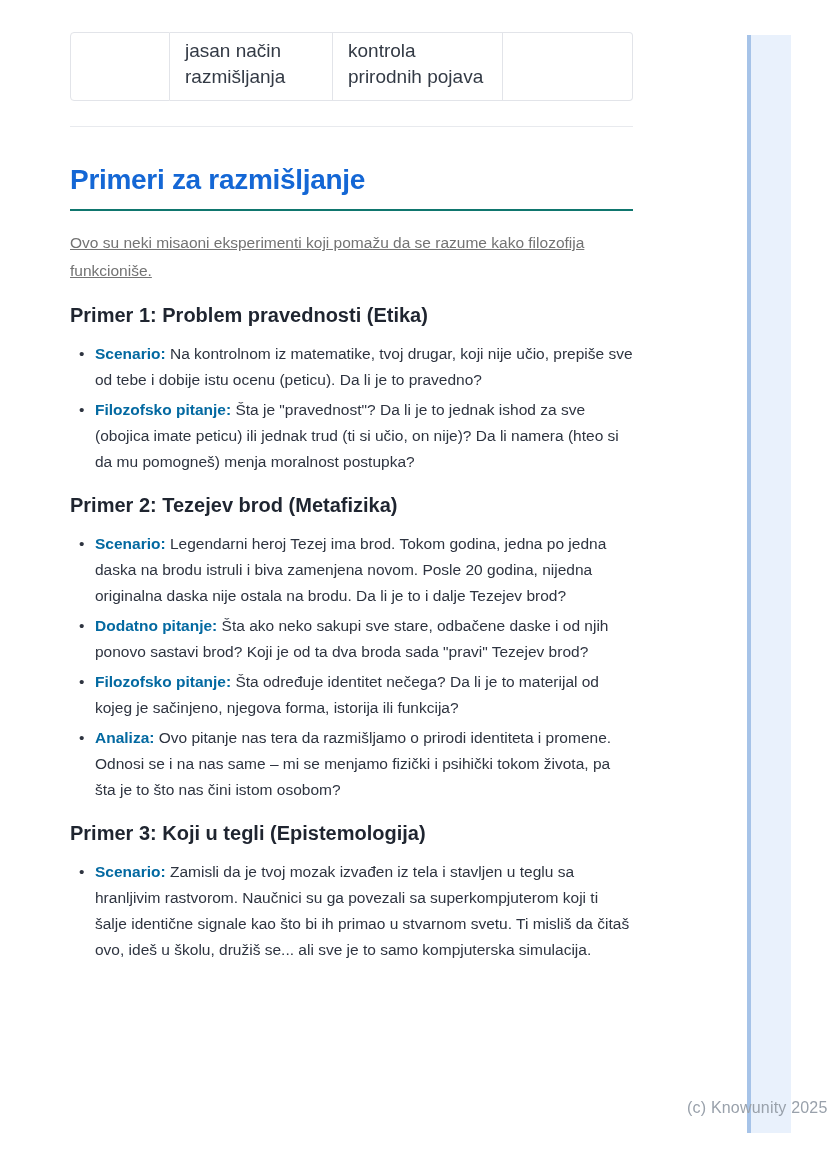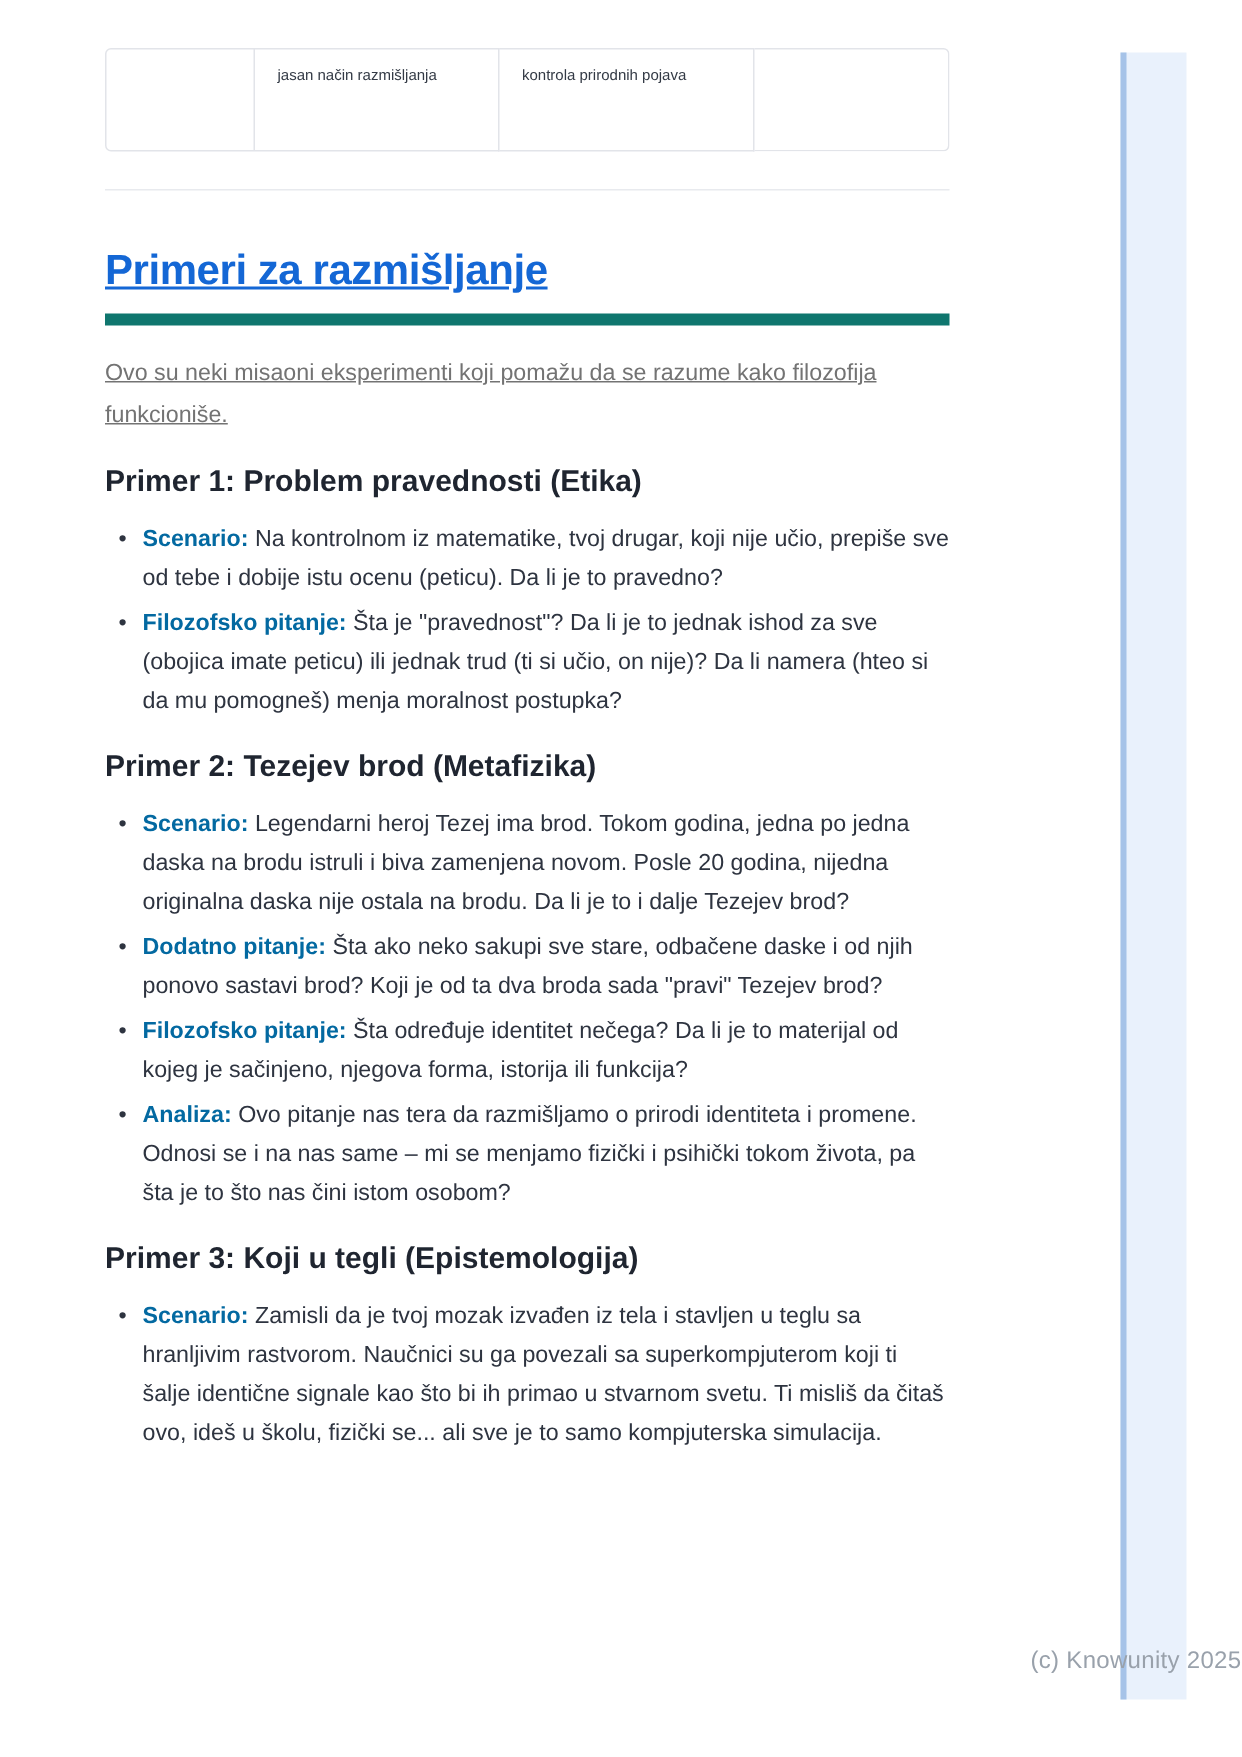--- a/index.html
+++ b/index.html
@@ -23,21 +23,21 @@
     display: flex;
     margin-top: 32px;
     height: 69px;
     box-sizing: border-box;
   }
   .tbl .cell {
     box-sizing: border-box;
     border: 1px solid #e2e4e9;
     border-left: none;
     padding: 5px 15px 0 15px;
-    font-size: 10px;
+    font-size: 19px;
     line-height: 26px;
     color: #333a45;
   }
   .tbl .cell:first-child { border-left: 1px solid #e2e4e9; border-radius: 4px 0 0 4px; }
   .tbl .cell:last-child { border-radius: 0 4px 4px 0; }
   .c0 { width: 100px; }
   .c1 { width: 163px; }
   .c2 { width: 170px; }
   .c3 { width: 130px; }
 
@@ -48,22 +48,21 @@
   }
 
   h1.page-title {
     margin: 36px 0 0 0;
     padding: 0 0 12px 0;
     font-size: 28px;
     line-height: 34px;
     font-weight: 700;
     letter-spacing: -0.3px;
     color: #1467d5;
-    border-bottom: 8px solid #0f766e;
-    text-decoration: underline;
+    border-bottom: 2px solid #0f766e;
   }
 
   p.intro {
     margin: 18px 0 0 0;
     line-height: 28px;
     color: #737373;
     text-decoration: underline;
   }
 
   h3.example-heading {
@@ -145,20 +144,20 @@
       <span>Šta ako neko sakupi sve stare, odbačene daske i od njih ponovo sastavi brod? Koji je od ta dva broda sada "pravi" Tezejev brod?</span></li>
     <li><span class="lbl">Filozofsko pitanje:</span>
       <span>Šta određuje identitet nečega? Da li je to materijal od kojeg je sačinjeno, njegova forma, istorija ili funkcija?</span></li>
     <li><span class="lbl">Analiza:</span>
       <span>Ovo pitanje nas tera da razmišljamo o prirodi identiteta i promene. Odnosi se i na nas same – mi se menjamo fizički i psihički tokom života, pa šta je to što nas čini istom osobom?</span></li>
   </ul>
 
   <h3 class="example-heading">Primer 3: Koji u tegli (Epistemologija)</h3>
   <ul class="bullets">
     <li><span class="lbl">Scenario:</span>
-      <span>Zamisli da je tvoj mozak izvađen iz tela i stavljen u teglu sa hranljivim rastvorom. Naučnici su ga povezali sa superkompjuterom koji ti šalje identične signale kao što bi ih primao u stvarnom svetu. Ti misliš da čitaš ovo, ideš u školu, fizički se... ali sve je to samo kompjuterska simulacija.</span></li>
+      <span>Zamisli da je tvoj mozak izvađen iz tela i stavljen u teglu sa hranljivim rastvorom. Naučnici su ga povezali sa superkompjuterom koji ti šalje identične signale kao što bi ih primao u stvarnom svetu. Ti misliš da čitaš ovo, ideš u školu, družiš se... ali sve je to samo kompjuterska simulacija.</span></li>
   </ul>
 
 </div>
 
 <div class="side-strip"></div>
 
 <div class="watermark">(c) Knowunity 2025</div>
 
 </body></html>

